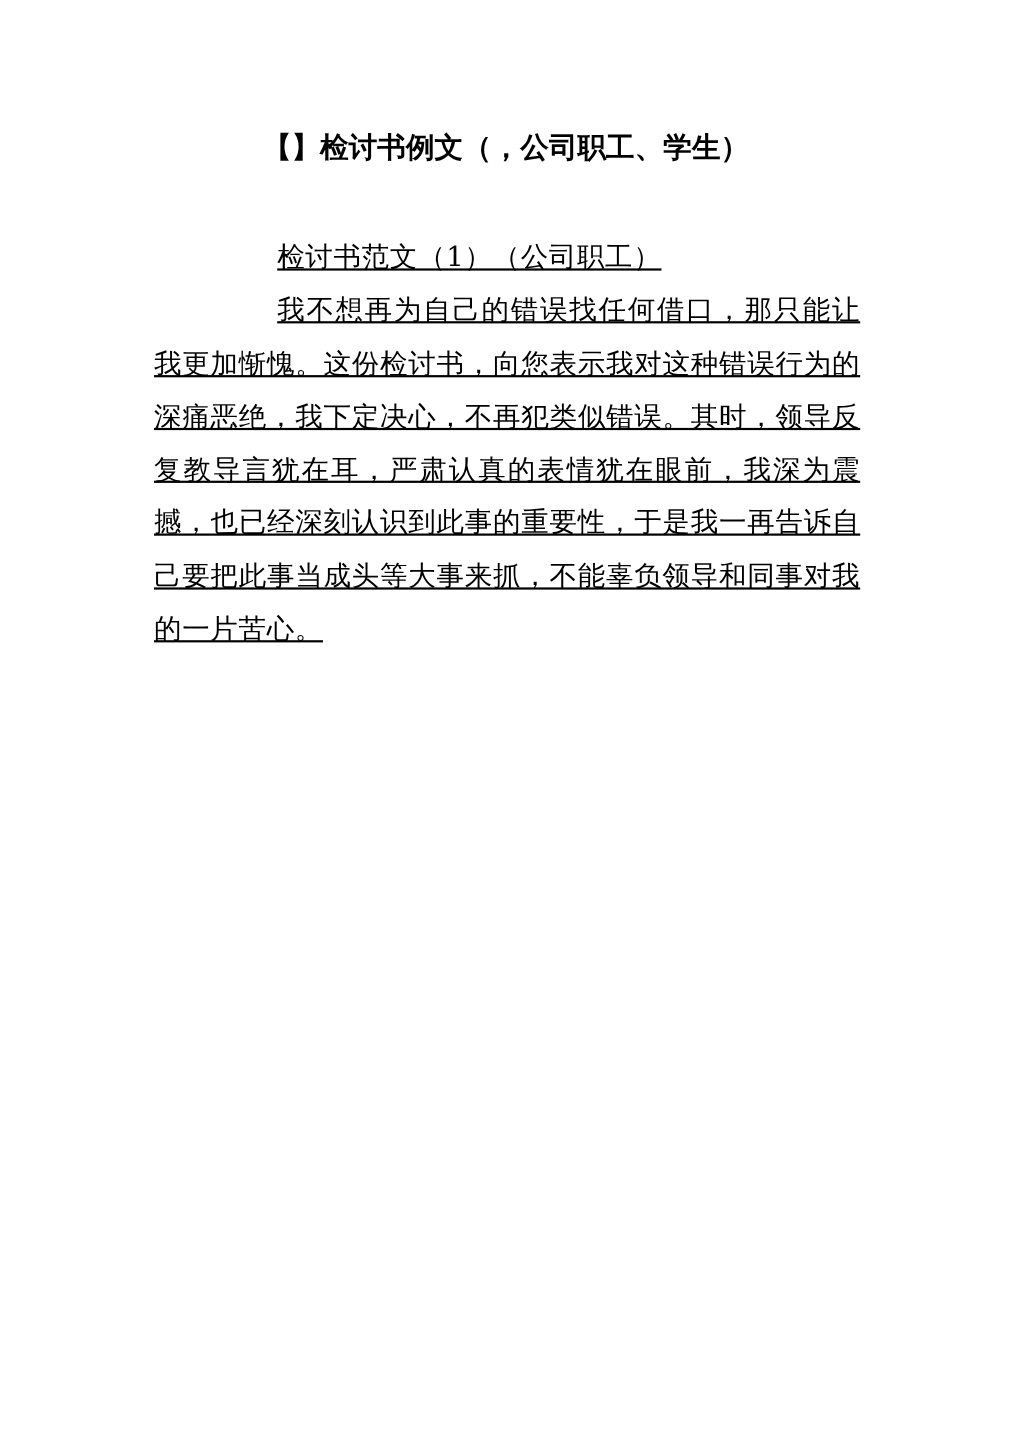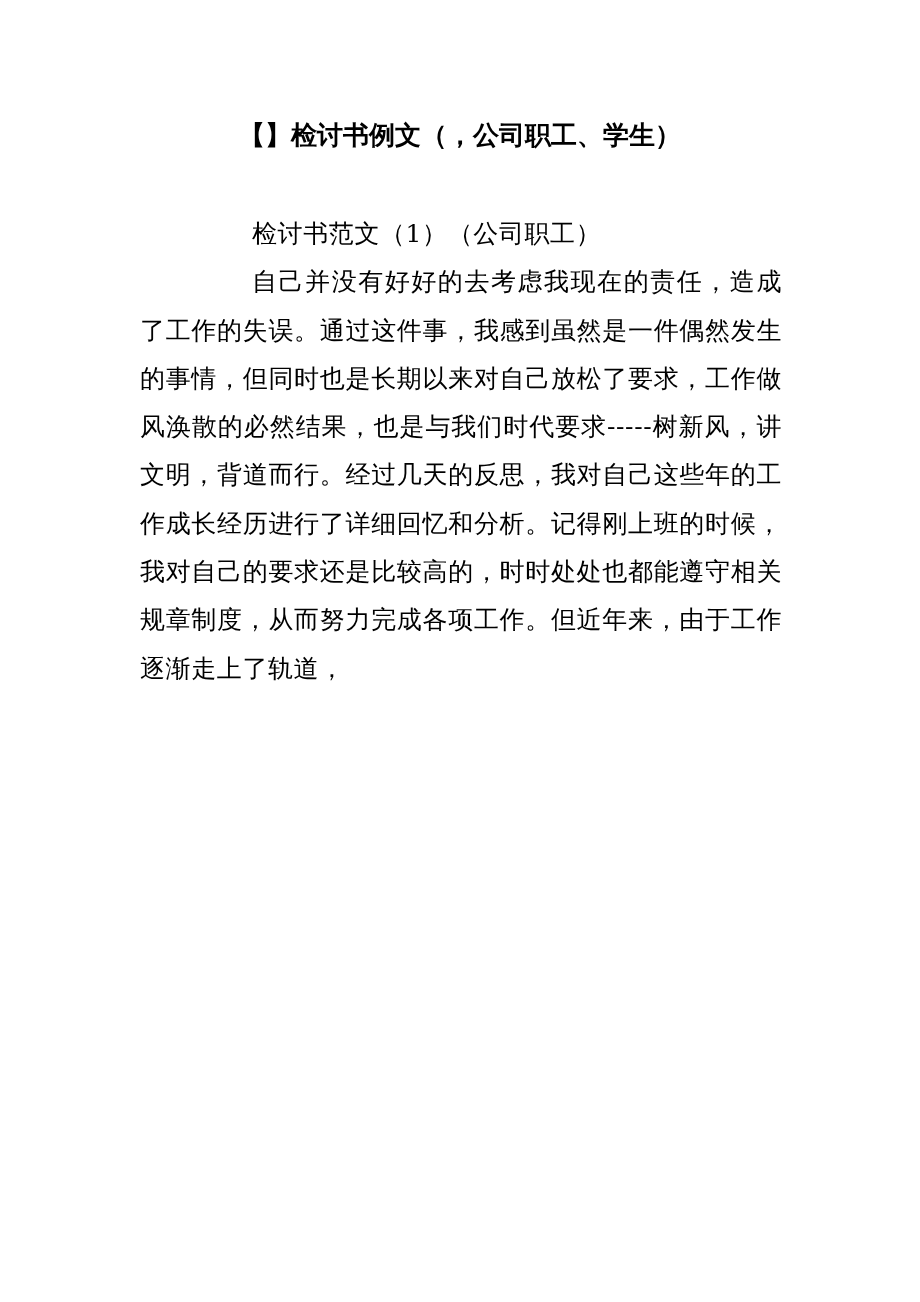--- a/index.html
+++ b/index.html
@@ -36,20 +36,21 @@
       letter-spacing: 0px;
     }
     .body {
       position: absolute;
       left: 140px;
       top: 210px;
       width: 642px;
       font-size: 25px;
       line-height: 48.3px;
       letter-spacing: 0.6px;
+      text-decoration: underline;
     }
     .para {
       margin: 0;
       text-indent: 112px;
       text-align: justify;
       word-break: break-all;
     }
     .salutation .blank {
       display: inline-block;
       width: 168px;
@@ -60,15 +61,15 @@
     }
   </style>
 </head>
 <body>
 
 <div class="page">
   <div class="title">【】检讨书例文（，公司职工、学生）</div>
 
   <div class="body">
     <p class="para">检讨书范文（1）（公司职工）</p>
-    <p class="para">自己并没有好好的去考虑我现在的责任，造成了工作的失误。通过这件事，我感到虽然是一件偶然发生的事情，但同时也是长期以来对自己放松了要求，工作做风涣散的必然结果，也是与我们时代要求-----树新风，讲文明，背道而行。经过几天的反思，我对自己这些年的工作成长经历进行了详细回忆和分析。记得刚上班的时候，我对自己的要求还是比较高的，时时处处也都能遵守相关规章制度，从而努力完成各项工作。但近年来，由于工作逐渐走上了轨道，</p>
+    <p class="para">我不想再为自己的错误找任何借口，那只能让我更加惭愧。这份检讨书，向您表示我对这种错误行为的深痛恶绝，我下定决心，不再犯类似错误。其时，领导反复教导言犹在耳，严肃认真的表情犹在眼前，我深为震撼，也已经深刻认识到此事的重要性，于是我一再告诉自己要把此事当成头等大事来抓，不能辜负领导和同事对我的一片苦心。</p>
   </div>
 </div>
 
 </body></html>

